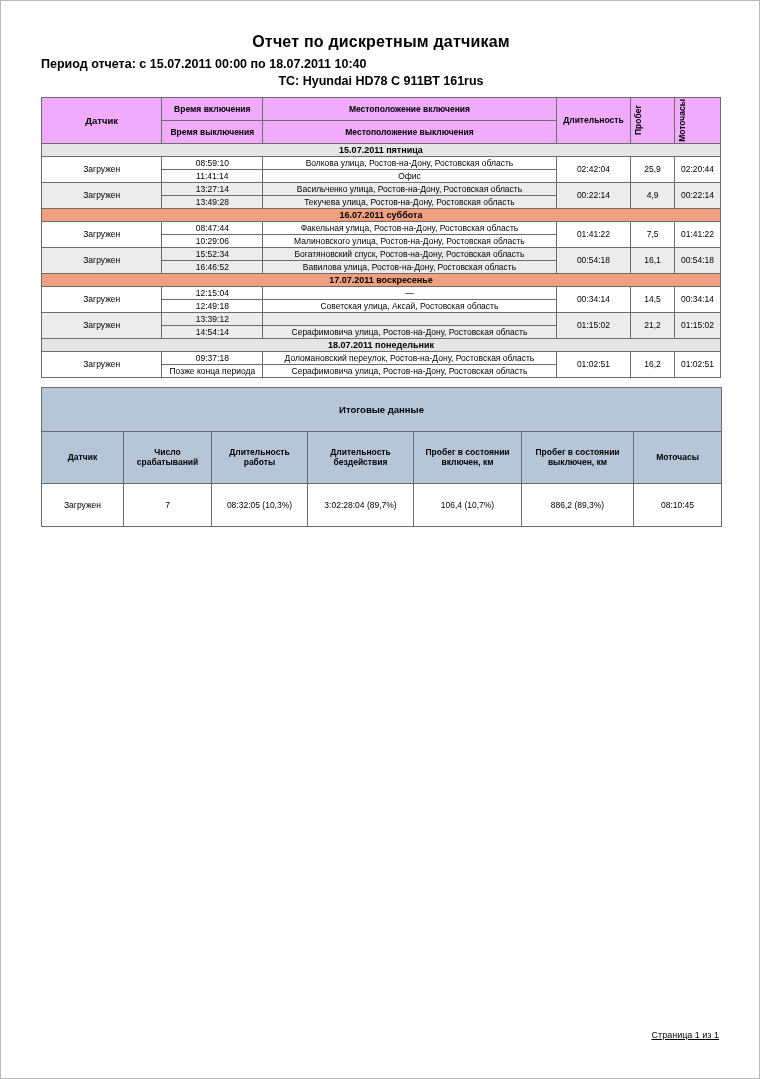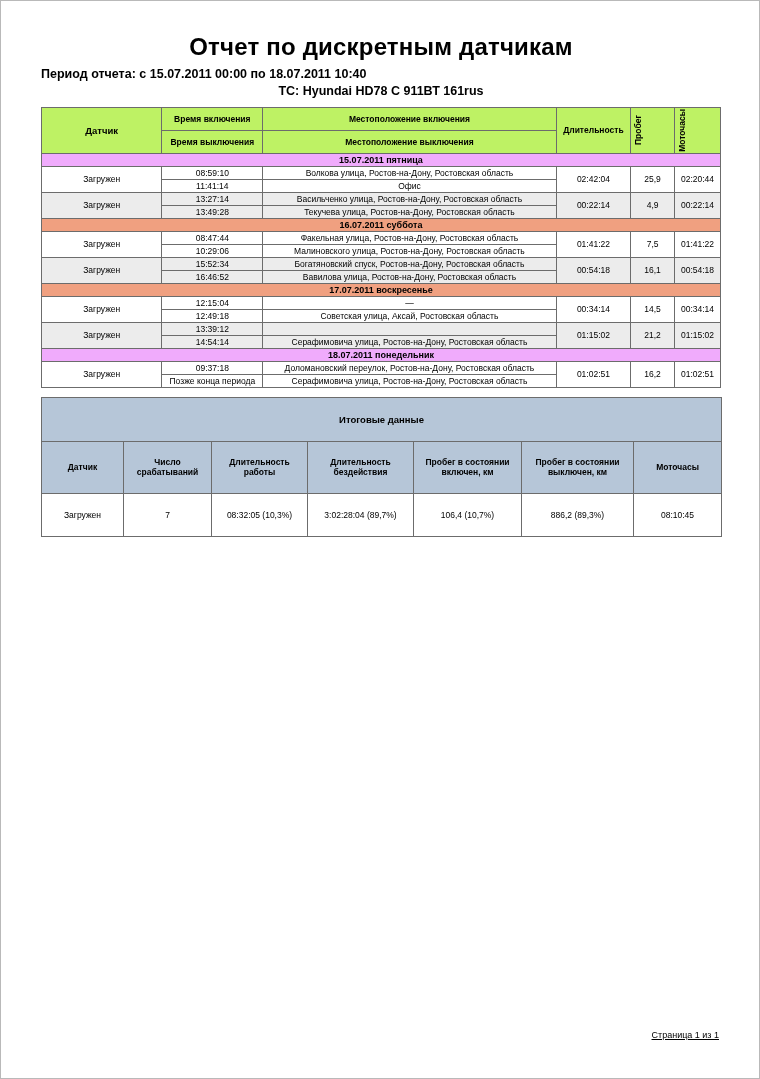--- a/index.html
+++ b/index.html
@@ -25,21 +25,21 @@
     background: #fff;
   }
   .content {
     position: absolute;
     left: 40px;
     top: 32px;
     width: 680px;
   }
   .title {
     text-align: center;
-    font-size: 24px;
+    font-size: 16px;
     font-weight: bold;
     letter-spacing: 0.2px;
     margin: 0 0 6px 0;
   }
   .subtitle {
     text-align: left;
     font-size: 12.5px;
     font-weight: bold;
     margin: 0 0 3px 0;
   }
@@ -55,42 +55,42 @@
     width: 680px;
     table-layout: fixed;
     font-size: 8.5px;
   }
   table.main td, table.main th {
     border: 1px solid #6c6c6c;
     padding: 1px 2px;
     vertical-align: middle;
   }
   .hdr {
-    background: #bef264;
+    background: #f0abfc;
     font-weight: bold;
     text-align: center;
     font-size: 9.5px;
   }
   .hdr.small {
     font-size: 8.5px;
   }
   .vert {
     writing-mode: vertical-rl;
     transform: rotate(180deg);
     white-space: nowrap;
     font-size: 8.5px;
     font-weight: bold;
   }
   .dayrow td {
     text-align: center;
     font-weight: bold;
     font-size: 9px;
     padding: 3px 0;
   }
-  .day-green { background: #f0abfc; margin-top: 36px; }
+  .day-green { background: #e5e5e5; margin-top: 36px; }
   .day-orange { background: #f0a080; }
 
   .cell-center { text-align: center; }
   .sensor {
     text-align: center;
     font-size: 8.5px;
   }
   .row-alt { background: #ececec; }
   .row-white { background: #ffffff; }
 

